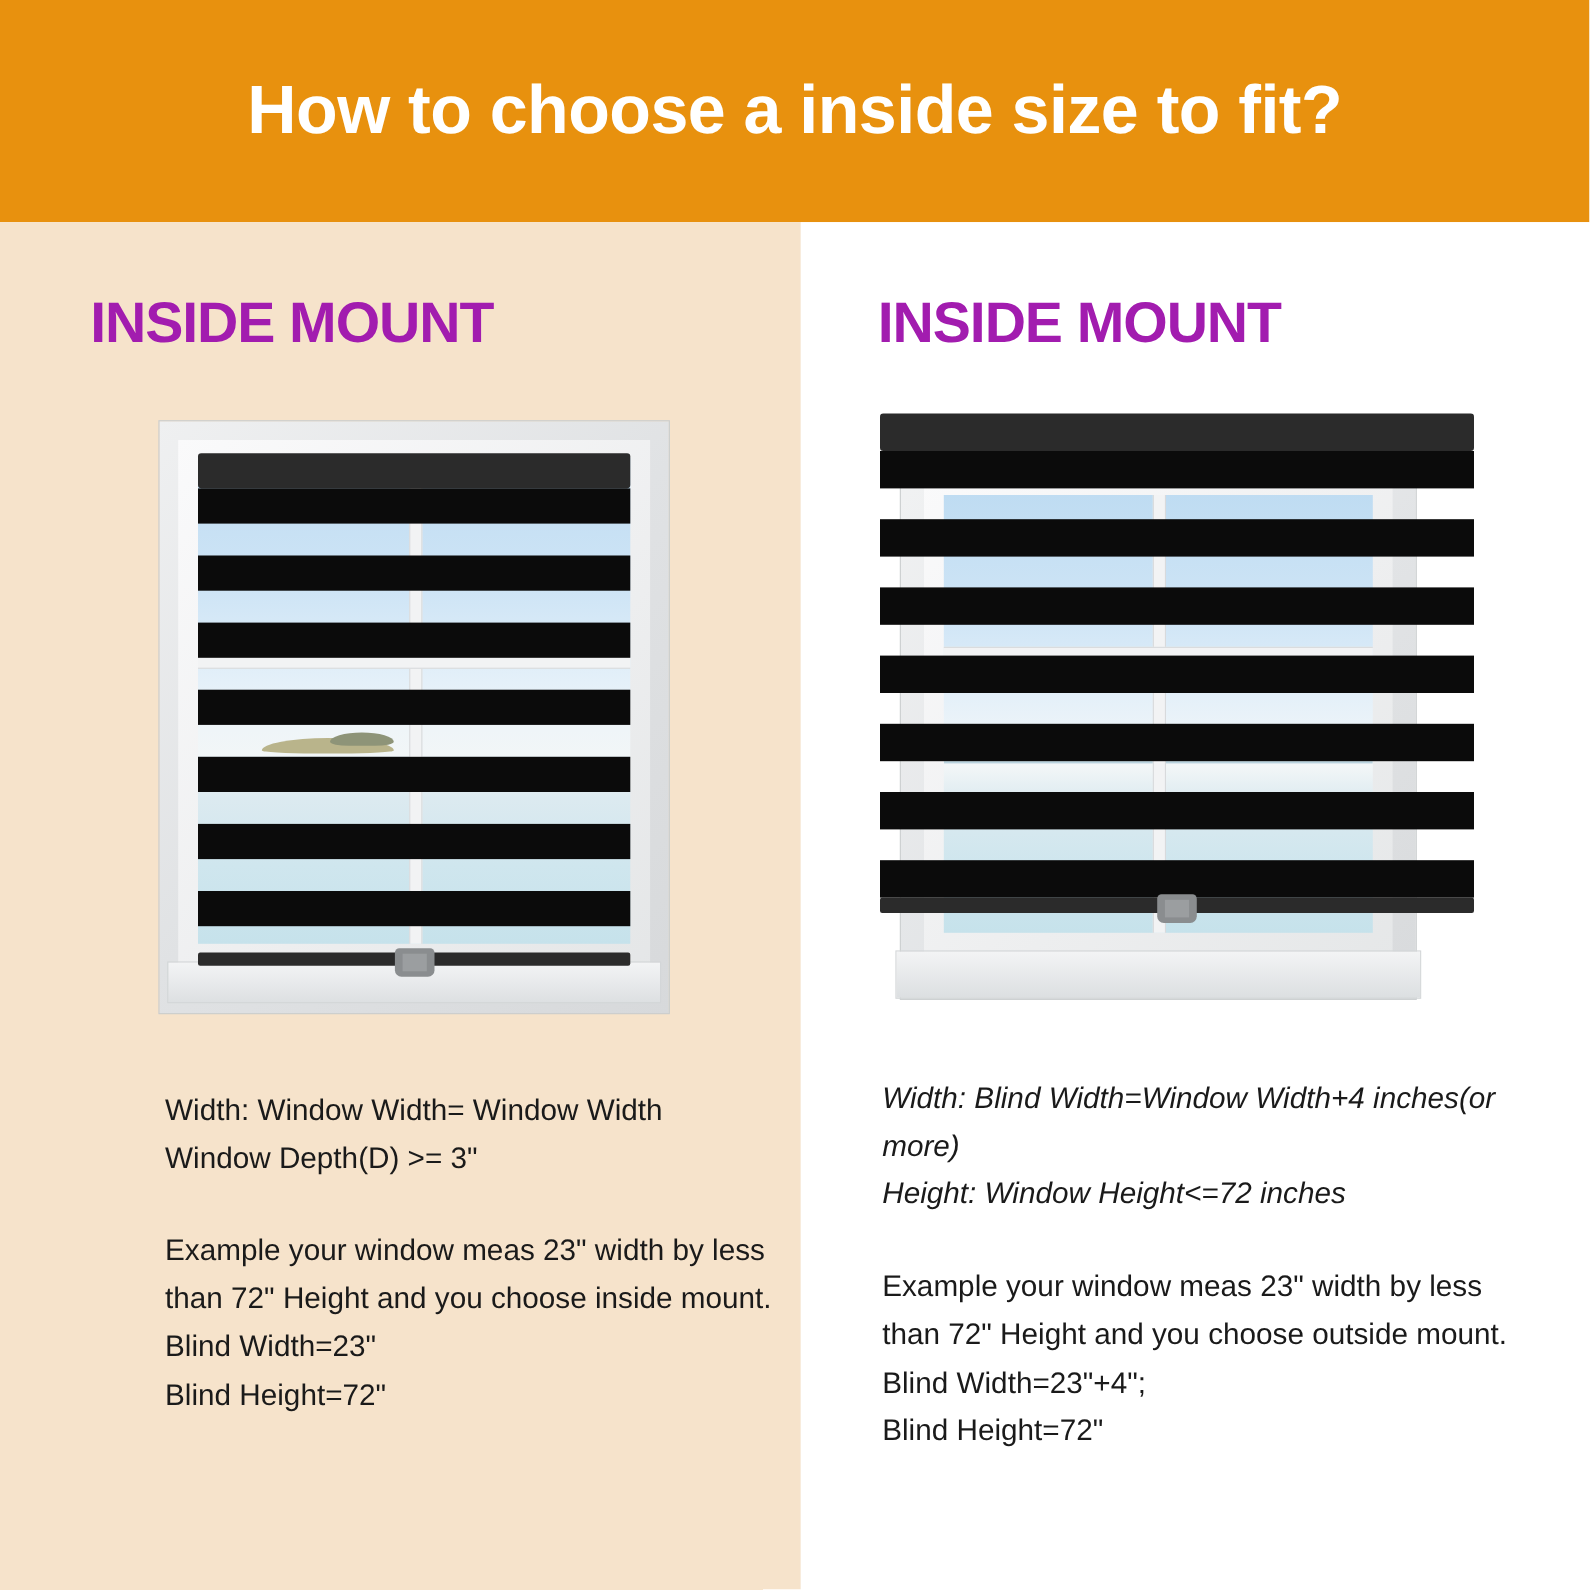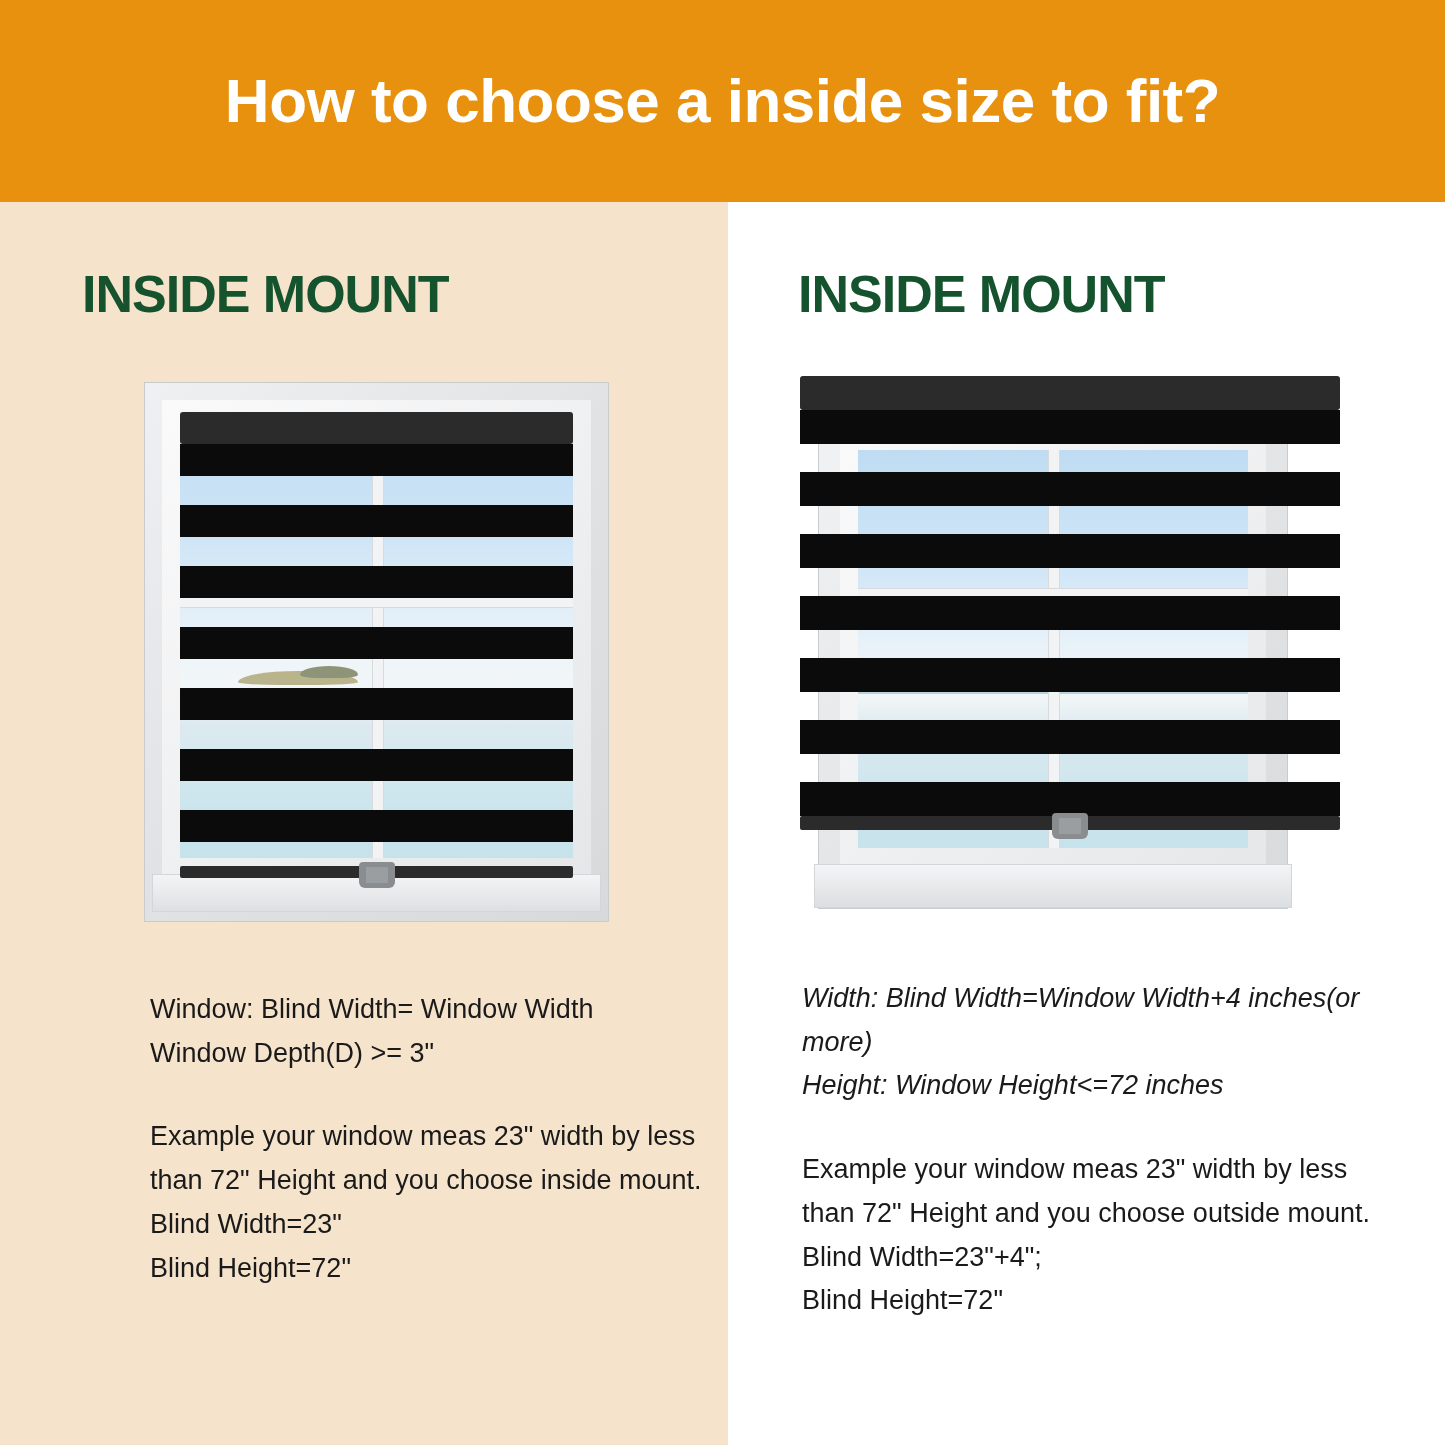--- a/index.html
+++ b/index.html
@@ -48,21 +48,21 @@
     padding-left: 82px;
   }
   .panel-right {
     width: 717px;
     background: #ffffff;
     padding-left: 62px;
   }
   .panel-title {
     font-size: 52px;
     font-weight: bold;
-    color: #14532d;
+    color: #a21caf;
     letter-spacing: -1px;
     margin-top: 62px;
     white-space: nowrap;
   }
   .panel-right .panel-title { margin-left: 8px; }
 
   
   .window-wrap { position: relative; }
   .window-wrap.inside {
     margin-top: 58px;
@@ -207,21 +207,21 @@
           <div class="stripe" style="top:244px; height:32px;"></div>
           <div class="stripe" style="top:305px; height:32px;"></div>
           <div class="stripe" style="top:366px; height:32px;"></div>
         </div>
 
         <div class="bottom-bar" style="left:36px; top:484px; width:393px; height:12px;"></div>
         <div class="pull-tab" style="left:215px; top:480px; width:36px; height:26px;"></div>
       </div>
 
       <div class="spec left-spec">
-        <div class="nowrap">Window: Blind Width= Window Width</div>
+        <div class="nowrap">Width: Window Width= Window Width</div>
         <div class="nowrap">Window Depth(D) &gt;= 3"</div>
       </div>
 
       <div class="example left-example">
         <div>Example your window meas 23" width by less than 72" Height and you choose inside mount.</div>
         <div>Blind Width=23"</div>
         <div>Blind Height=72"</div>
       </div>
     </div>
 

